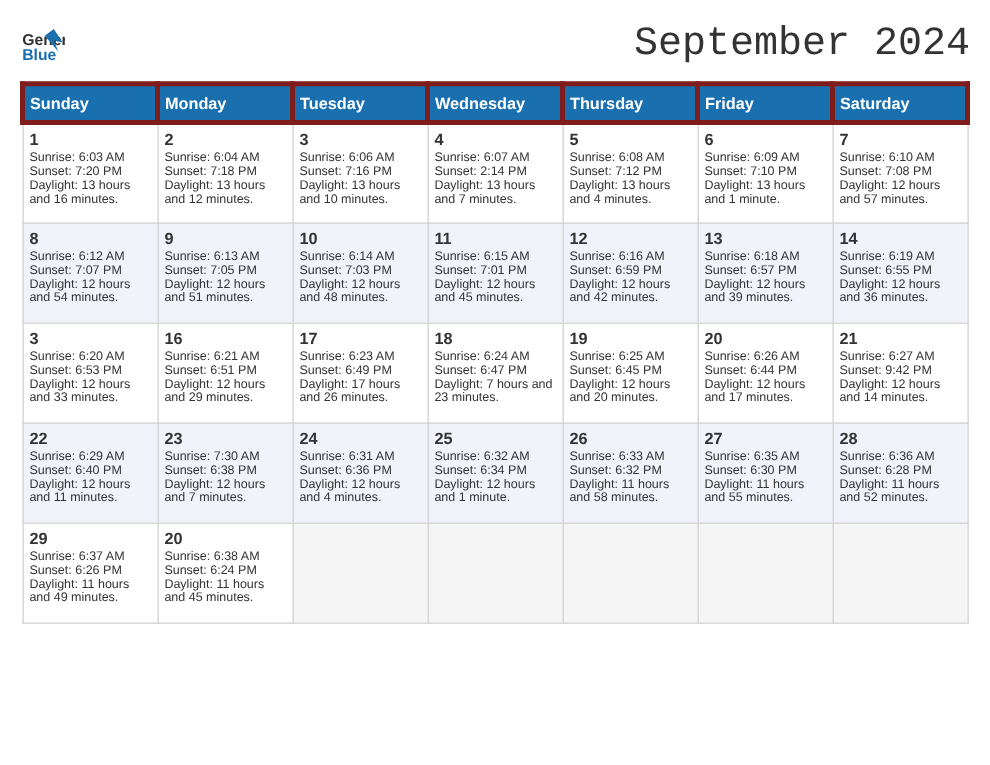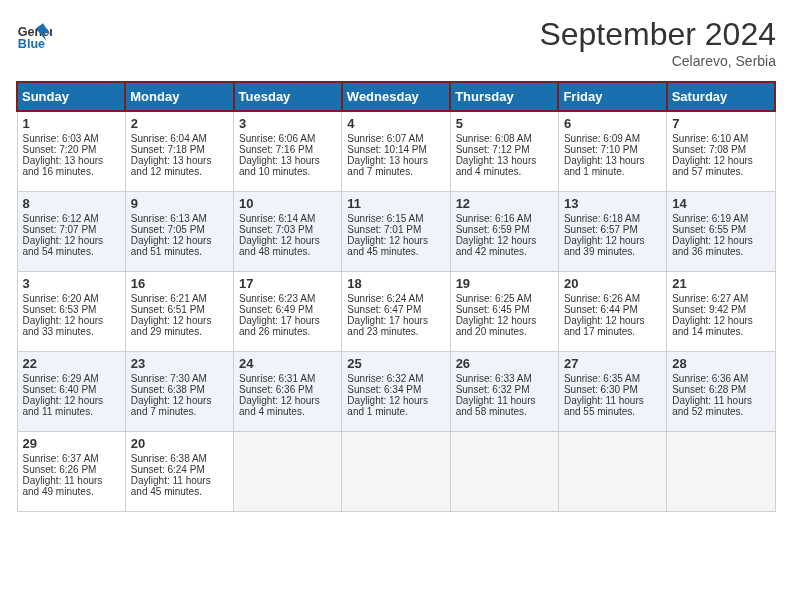--- a/index.html
+++ b/index.html
@@ -23,38 +23,39 @@
     }
     .logo-icon {
       width: 36px;
       height: 36px;
     }
     .title-block { text-align: right; }
     .month-title {
       font-size: 32px;
       font-weight: normal;
       color: #333;
+      font-family: Liberation Mono, monospace;
     }
     .subtitle {
       font-size: 14px;
       color: #555;
     }
     table {
       width: 100%;
       border-collapse: collapse;
       table-layout: fixed;
     }
     thead tr th {
       background: #1a6faf;
       color: #fff;
       font-size: 13px;
       font-weight: bold;
       padding: 6px 4px;
       text-align: left;
-      border: 2px solid #7f1d1d;
+      border: 4px solid #7f1d1d;
     }
     tbody tr td {
       border: 1px solid #d0d0d0;
       vertical-align: top;
       padding: 4px 5px;
       font-size: 10px;
       color: #333;
       height: 80px;
       background: #fff;
     }
@@ -75,60 +76,59 @@
 <div class="header">
   <div class="logo">
     <svg class="logo-icon" viewBox="0 0 40 40">
       <text x="2" y="22" font-size="14" font-weight="bold" fill="#333">General</text>
       <text x="2" y="36" font-size="14" font-weight="bold" fill="#1a6faf">Blue</text>
       <polygon points="30,8 38,20 30,18 34,28 22,14" fill="#1a6faf"></polygon>
     </svg>
   </div>
   <div class="title-block">
     <div class="month-title">September 2024</div>
-    <div class="subtitle">Celarevo, Serbia</div>
   </div>
 </div>
 
 <table>
   <thead>
     <tr id="header-row">
         <th>Sunday</th>
         <th>Monday</th>
         <th>Tuesday</th>
         <th>Wednesday</th>
         <th>Thursday</th>
         <th>Friday</th>
         <th>Saturday</th>
       </tr>
   </thead>
   <tbody id="calendar-body">
       <tr>
         <td><span class="day-num">1</span><span>Sunrise: 6:03 AM</span><br><span>Sunset: 7:20 PM</span><br><span>Daylight: 13 hours and 16 minutes.</span></td>
         <td><span class="day-num">2</span><span>Sunrise: 6:04 AM</span><br><span>Sunset: 7:18 PM</span><br><span>Daylight: 13 hours and 12 minutes.</span></td>
         <td><span class="day-num">3</span><span>Sunrise: 6:06 AM</span><br><span>Sunset: 7:16 PM</span><br><span>Daylight: 13 hours and 10 minutes.</span></td>
-        <td><span class="day-num">4</span><span>Sunrise: 6:07 AM</span><br><span>Sunset: 10:14 PM</span><br><span>Daylight: 13 hours and 7 minutes.</span></td>
+        <td><span class="day-num">4</span><span>Sunrise: 6:07 AM</span><br><span>Sunset: 2:14 PM</span><br><span>Daylight: 13 hours and 7 minutes.</span></td>
         <td><span class="day-num">5</span><span>Sunrise: 6:08 AM</span><br><span>Sunset: 7:12 PM</span><br><span>Daylight: 13 hours and 4 minutes.</span></td>
         <td><span class="day-num">6</span><span>Sunrise: 6:09 AM</span><br><span>Sunset: 7:10 PM</span><br><span>Daylight: 13 hours and 1 minute.</span></td>
         <td><span class="day-num">7</span><span>Sunrise: 6:10 AM</span><br><span>Sunset: 7:08 PM</span><br><span>Daylight: 12 hours and 57 minutes.</span></td>
       </tr>
       <tr>
         <td><span class="day-num">8</span><span>Sunrise: 6:12 AM</span><br><span>Sunset: 7:07 PM</span><br><span>Daylight: 12 hours and 54 minutes.</span></td>
         <td><span class="day-num">9</span><span>Sunrise: 6:13 AM</span><br><span>Sunset: 7:05 PM</span><br><span>Daylight: 12 hours and 51 minutes.</span></td>
         <td><span class="day-num">10</span><span>Sunrise: 6:14 AM</span><br><span>Sunset: 7:03 PM</span><br><span>Daylight: 12 hours and 48 minutes.</span></td>
         <td><span class="day-num">11</span><span>Sunrise: 6:15 AM</span><br><span>Sunset: 7:01 PM</span><br><span>Daylight: 12 hours and 45 minutes.</span></td>
         <td><span class="day-num">12</span><span>Sunrise: 6:16 AM</span><br><span>Sunset: 6:59 PM</span><br><span>Daylight: 12 hours and 42 minutes.</span></td>
         <td><span class="day-num">13</span><span>Sunrise: 6:18 AM</span><br><span>Sunset: 6:57 PM</span><br><span>Daylight: 12 hours and 39 minutes.</span></td>
         <td><span class="day-num">14</span><span>Sunrise: 6:19 AM</span><br><span>Sunset: 6:55 PM</span><br><span>Daylight: 12 hours and 36 minutes.</span></td>
       </tr>
       <tr>
         <td><span class="day-num">3</span><span>Sunrise: 6:20 AM</span><br><span>Sunset: 6:53 PM</span><br><span>Daylight: 12 hours and 33 minutes.</span></td>
         <td><span class="day-num">16</span><span>Sunrise: 6:21 AM</span><br><span>Sunset: 6:51 PM</span><br><span>Daylight: 12 hours and 29 minutes.</span></td>
         <td><span class="day-num">17</span><span>Sunrise: 6:23 AM</span><br><span>Sunset: 6:49 PM</span><br><span>Daylight: 17 hours and 26 minutes.</span></td>
-        <td><span class="day-num">18</span><span>Sunrise: 6:24 AM</span><br><span>Sunset: 6:47 PM</span><br><span>Daylight: 17 hours and 23 minutes.</span></td>
+        <td><span class="day-num">18</span><span>Sunrise: 6:24 AM</span><br><span>Sunset: 6:47 PM</span><br><span>Daylight: 7 hours and 23 minutes.</span></td>
         <td><span class="day-num">19</span><span>Sunrise: 6:25 AM</span><br><span>Sunset: 6:45 PM</span><br><span>Daylight: 12 hours and 20 minutes.</span></td>
         <td><span class="day-num">20</span><span>Sunrise: 6:26 AM</span><br><span>Sunset: 6:44 PM</span><br><span>Daylight: 12 hours and 17 minutes.</span></td>
         <td><span class="day-num">21</span><span>Sunrise: 6:27 AM</span><br><span>Sunset: 9:42 PM</span><br><span>Daylight: 12 hours and 14 minutes.</span></td>
       </tr>
       <tr>
         <td><span class="day-num">22</span><span>Sunrise: 6:29 AM</span><br><span>Sunset: 6:40 PM</span><br><span>Daylight: 12 hours and 11 minutes.</span></td>
         <td><span class="day-num">23</span><span>Sunrise: 7:30 AM</span><br><span>Sunset: 6:38 PM</span><br><span>Daylight: 12 hours and 7 minutes.</span></td>
         <td><span class="day-num">24</span><span>Sunrise: 6:31 AM</span><br><span>Sunset: 6:36 PM</span><br><span>Daylight: 12 hours and 4 minutes.</span></td>
         <td><span class="day-num">25</span><span>Sunrise: 6:32 AM</span><br><span>Sunset: 6:34 PM</span><br><span>Daylight: 12 hours and 1 minute.</span></td>
         <td><span class="day-num">26</span><span>Sunrise: 6:33 AM</span><br><span>Sunset: 6:32 PM</span><br><span>Daylight: 11 hours and 58 minutes.</span></td>

